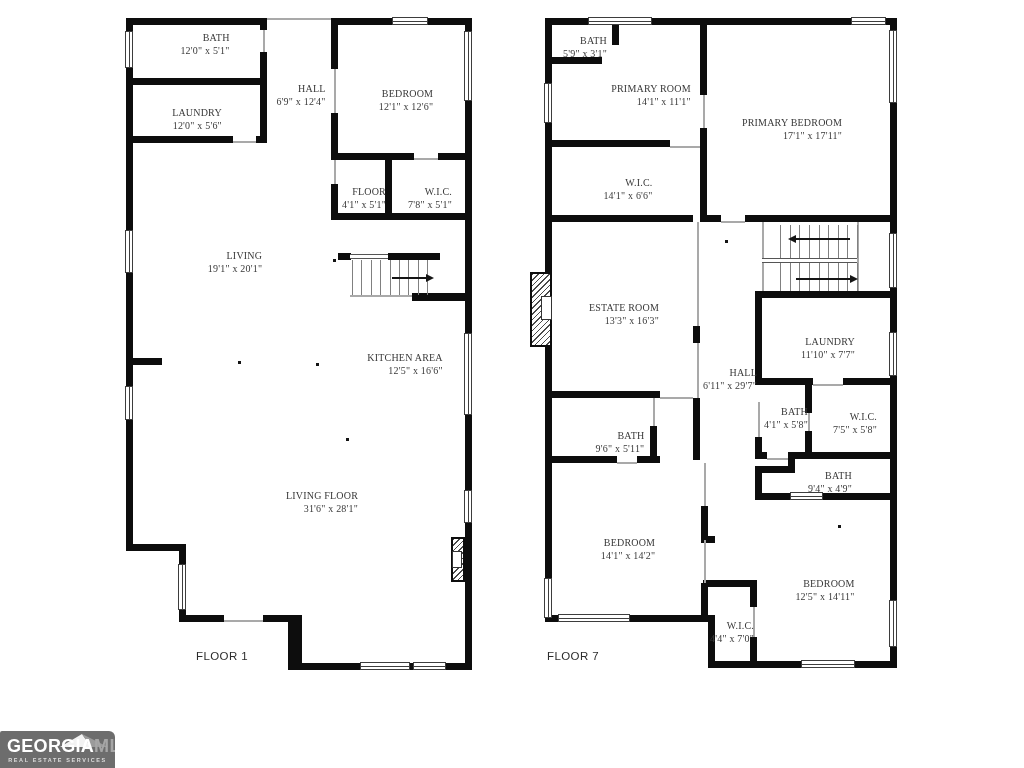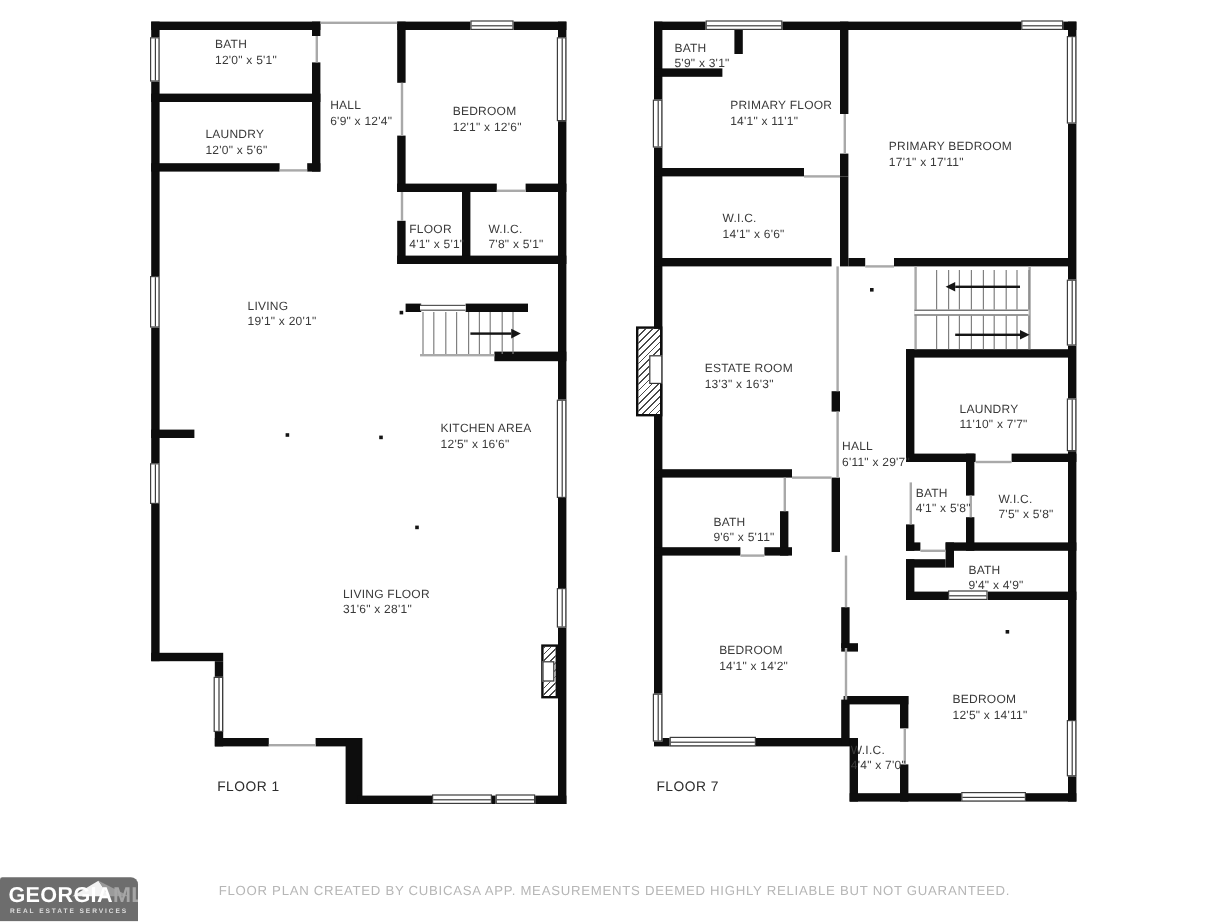--- a/index.html
+++ b/index.html
@@ -12,22 +12,22 @@
   .rail{position:absolute;background:#fff;border-top:1px solid #555;border-bottom:1px solid #555;box-sizing:border-box;}
   .tread{position:absolute;width:1px;background:#808080;}
   .aline{position:absolute;height:2px;background:#151515;}
   .ah{position:absolute;width:0;height:0;border-top:4px solid transparent;border-bottom:4px solid transparent;}
   .ah.r{border-left:8px solid #151515;}
   .ah.l{border-right:8px solid #151515;}
   .hatch{position:absolute;background:repeating-linear-gradient(135deg,#4a4a4a 0 1px,#fff 1px 4px);
          border:2px solid #0d0d0d;box-sizing:border-box;}
   .firebox{position:absolute;background:#fff;border:1px solid #333;box-sizing:border-box;}
   .dot{position:absolute;width:3px;height:3px;background:#141414;}
-  .rlabel{position:absolute;transform:translate(-50%,-50%);text-align:left;font-size:10px;
-          line-height:13px;color:#3a3a3a;white-space:nowrap;letter-spacing:.2px;}
+  .rlabel{position:absolute;transform:translate(-50%,-50%);text-align:right;font-size:10px;
+          line-height:13px;color:#3a3a3a;white-space:nowrap;letter-spacing:.2px;font-family:Liberation Serif, serif;}
   .ftag{position:absolute;font-size:11.5px;color:#2c2c2c;letter-spacing:.4px;}
   .disclaimer{position:absolute;left:0;right:0;top:737px;text-align:center;font-size:11px;
           color:#b6b6b6;letter-spacing:.6px;}
   .logo{position:absolute;left:0;top:731px;width:115px;height:37px;background:#6d6d6d;
         border-radius:2px 6px 0 0;overflow:hidden;}
   .logo-text{position:absolute;left:7px;top:6px;font-size:18px;font-weight:bold;letter-spacing:.3px;line-height:18px;}
   .logo-text .ga{color:#ffffff;margin-top:34px;}
   .logo-text .mls{color:#a6a6a6;}
   .logo-tagline{position:absolute;left:0;right:0;top:26px;text-align:center;font-size:5.5px;
         color:#dedede;letter-spacing:1.6px;font-weight:bold;}
@@ -270,28 +270,28 @@
       <div>19'1" x 20'1"</div>
     </div>
   <div class="rlabel" style="left:405px;top:364px">
       <div>KITCHEN AREA</div>
       <div>12'5" x 16'6"</div>
     </div>
   <div class="rlabel" style="left:322px;top:502px">
       <div>LIVING FLOOR</div>
       <div>31'6" x 28'1"</div>
     </div>
-  <div class="ftag" style="left:181px;top:650px">FLOOR 1</div>
+  <div class="ftag" style="left:196px;top:650px">FLOOR 1</div>
 
   <div class="rlabel" style="left:585px;top:47px">
       <div>BATH</div>
       <div>5'9" x 3'1"</div>
     </div>
   <div class="rlabel" style="left:651px;top:95px">
-      <div>PRIMARY FLOOR</div>
+      <div>PRIMARY ROOM</div>
       <div>14'1" x 11'1"</div>
     </div>
   <div class="rlabel" style="left:792px;top:129px">
       <div>PRIMARY BEDROOM</div>
       <div>17'1" x 17'11"</div>
     </div>
   <div class="rlabel" style="left:628px;top:189px">
       <div>W.I.C.</div>
       <div>14'1" x 6'6"</div>
     </div>
@@ -330,21 +330,20 @@
   <div class="rlabel" style="left:825px;top:590px">
       <div>BEDROOM</div>
       <div>12'5" x 14'11"</div>
     </div>
   <div class="rlabel" style="left:732px;top:632px">
       <div>W.I.C.</div>
       <div>4'4" x 7'0"</div>
     </div>
   <div class="ftag" style="left:547px;top:650px">FLOOR 7</div>
 
-  <div class="disclaimer">FLOOR PLAN CREATED BY CUBICASA APP. MEASUREMENTS DEEMED HIGHLY RELIABLE BUT NOT GUARANTEED.</div>
 
   <div class="logo">
     <svg class="logo-mountain" width="52" height="15" viewBox="0 0 52 15">
       <polygon points="2,15 24,2 33,15" fill="#f2f2f2"></polygon>
       <polygon points="24,2 50,15 33,15" fill="#9b9b9b"></polygon>
     </svg>
     <div class="logo-text"><span class="ga">GEORGIA</span><span class="mls">MLS</span></div>
     <div class="logo-tagline">REAL ESTATE SERVICES</div>
   </div>
 

